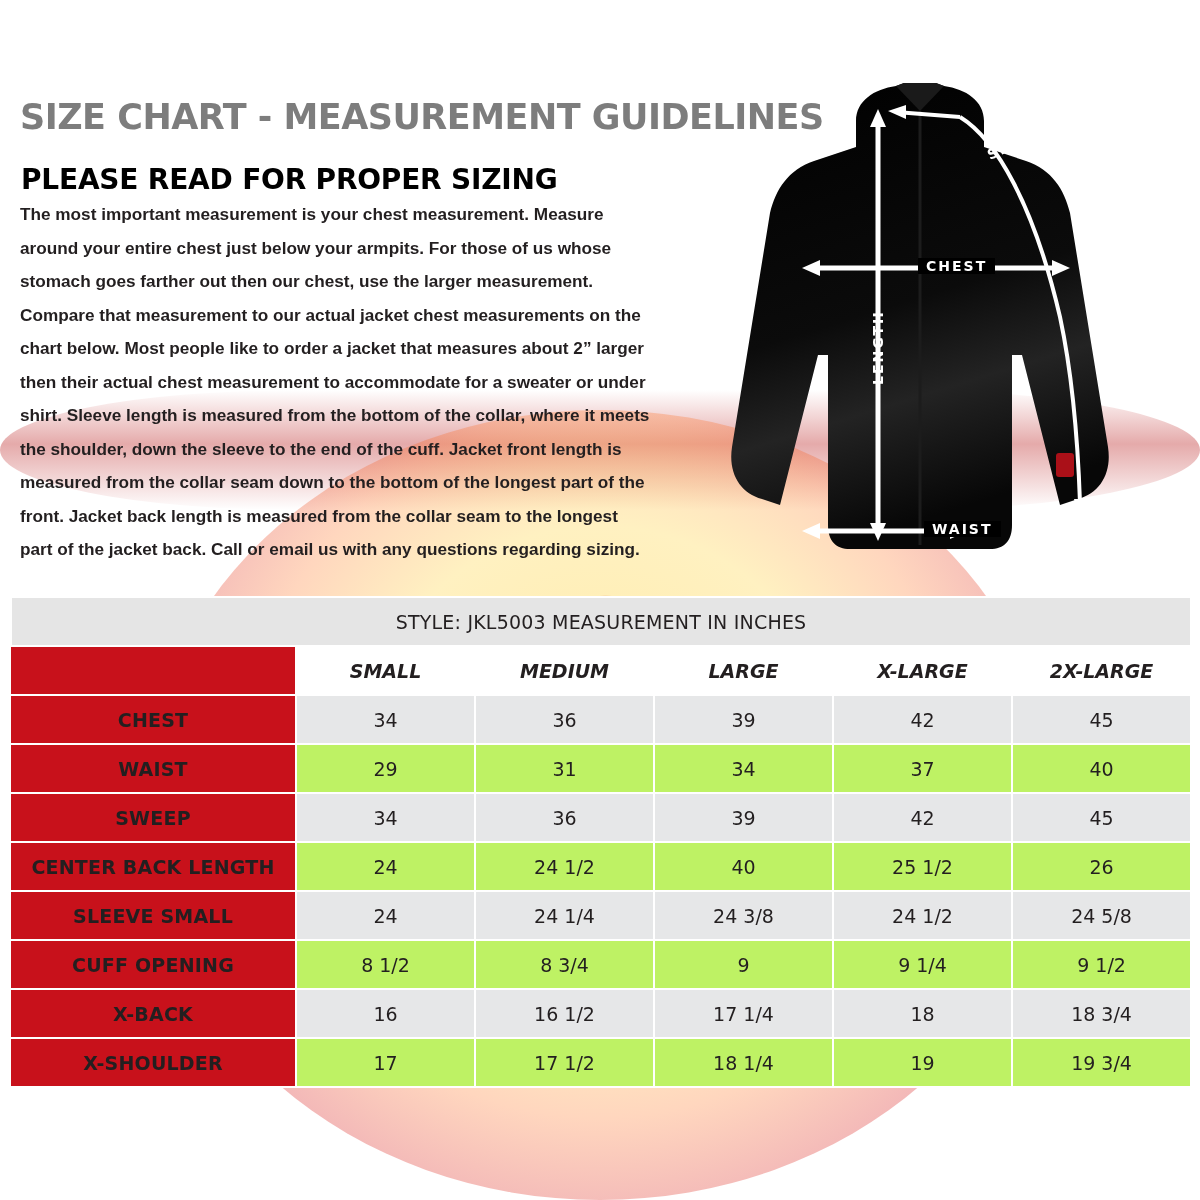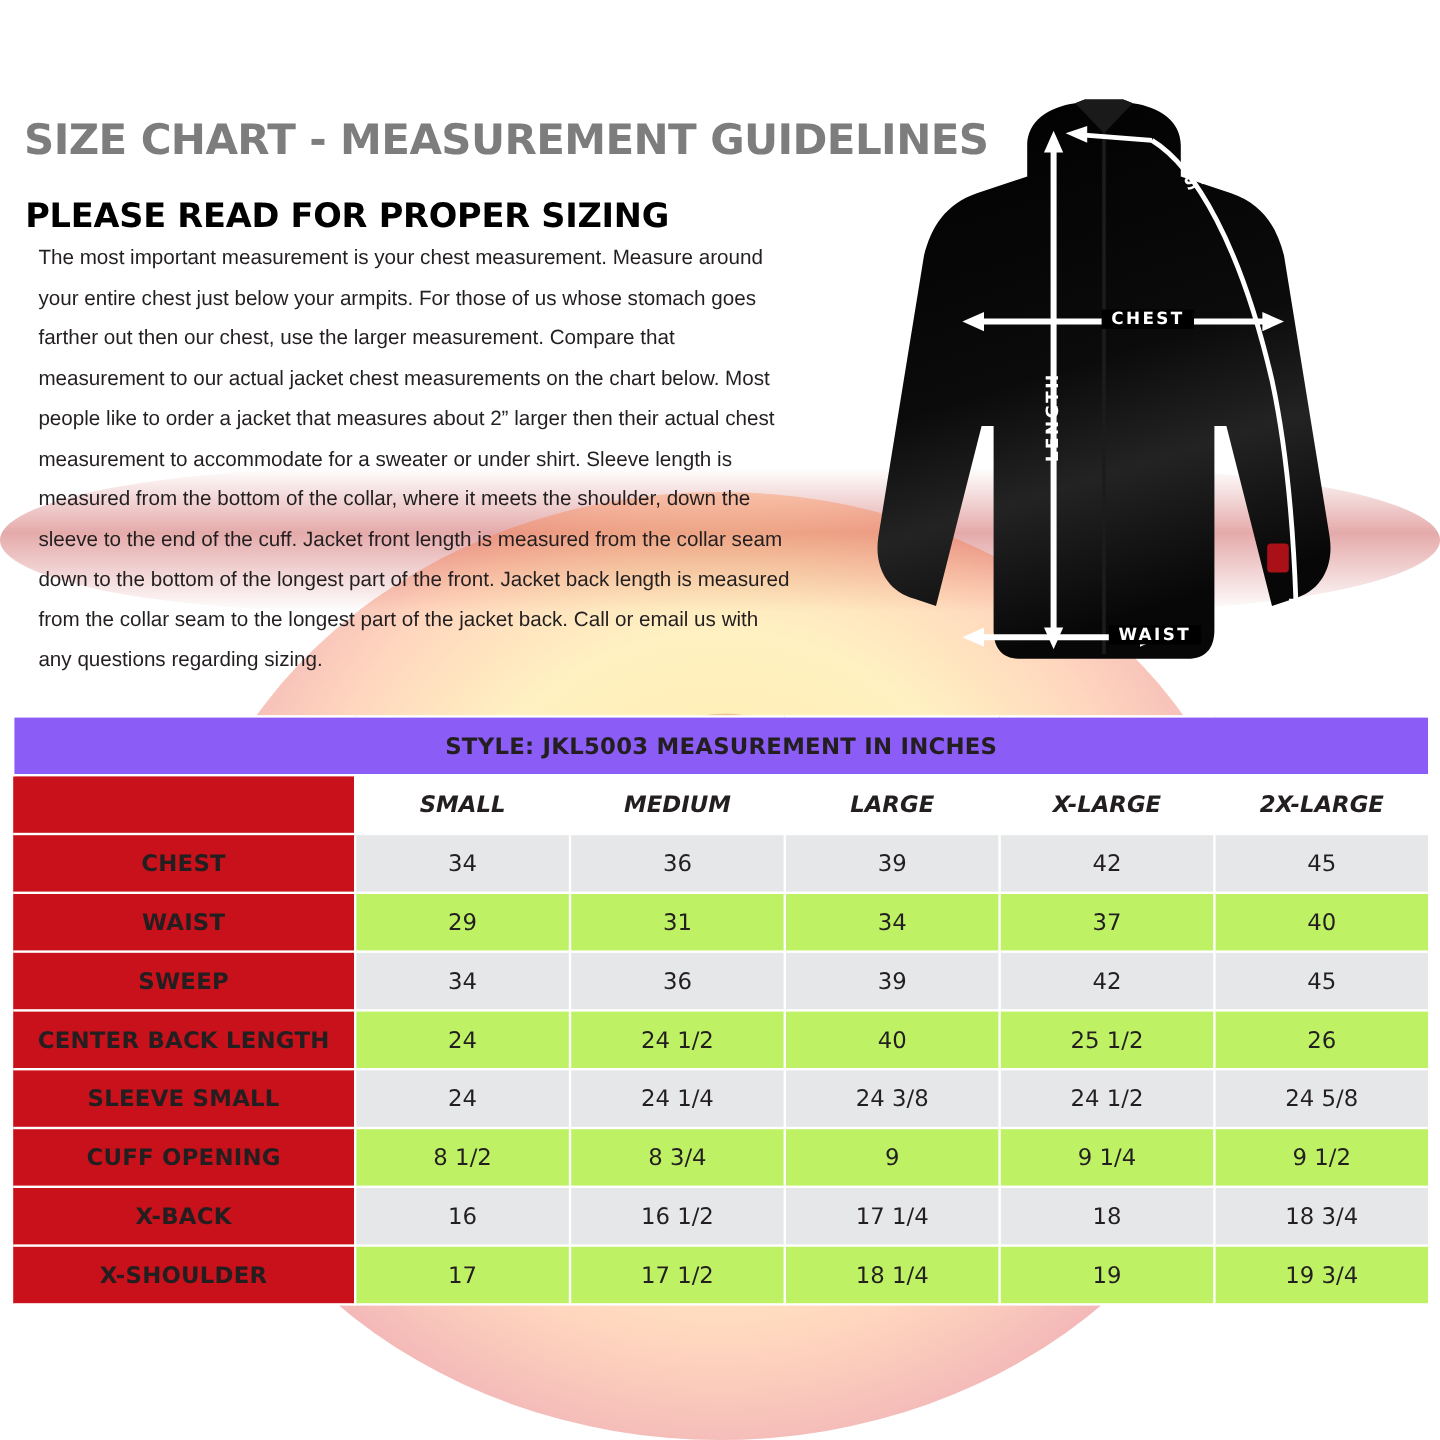--- a/index.html
+++ b/index.html
@@ -90,27 +90,28 @@
     top: 163px;
     font-family: "DejaVu Sans", sans-serif;
     font-weight: bold;
     font-size: 28px;
     letter-spacing: -0.2px;
     color: #000000;
     white-space: nowrap;
   }
   .body-copy {
     position: absolute;
-    left: 32px;
+    left: 20px;
     top: 198px;
     width: 630px;
     font-size: 17.2px;
     line-height: 33.5px;
     color: #231f20;
     font-family: "Liberation Sans", sans-serif;
+    font-weight: bold;
   }
 
   
   .jacket {
     position: absolute;
     left: 660px;
     top: 55px;
     width: 520px;
     height: 530px;
   }
@@ -143,27 +144,27 @@
     border: 2px solid #ffffff;
     padding: 0;
     height: 47px;
     text-align: center;
     vertical-align: middle;
     font-family: "DejaVu Sans", sans-serif;
     font-size: 19px;
     color: #231f20;
   }
   .banner-row td {
-    background: #8b5cf6;
+    background: #e5e5e5;
     height: 58px;
     border: none;
     text-align: left;
     padding-left: 10px;
     color: #ffffff;
-    font-weight: bold;
+    font-weight: normal;
     font-size: 30px;
     letter-spacing: 0.2px;
     font-family: "DejaVu Sans", sans-serif;
   }
   .hdr-blank {
     background: #c8111b;
     border-left: none !important;
   }
   .hdr-cell {
     background: #ffffff;

